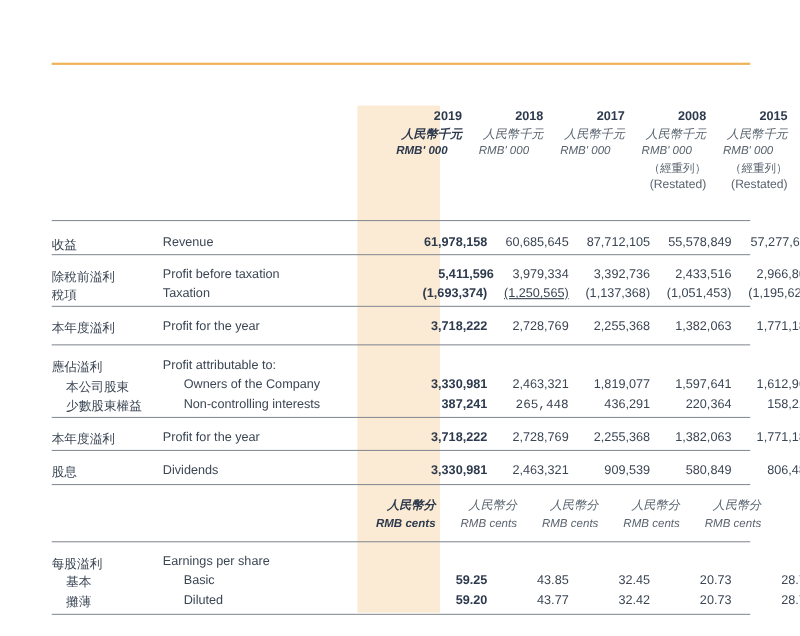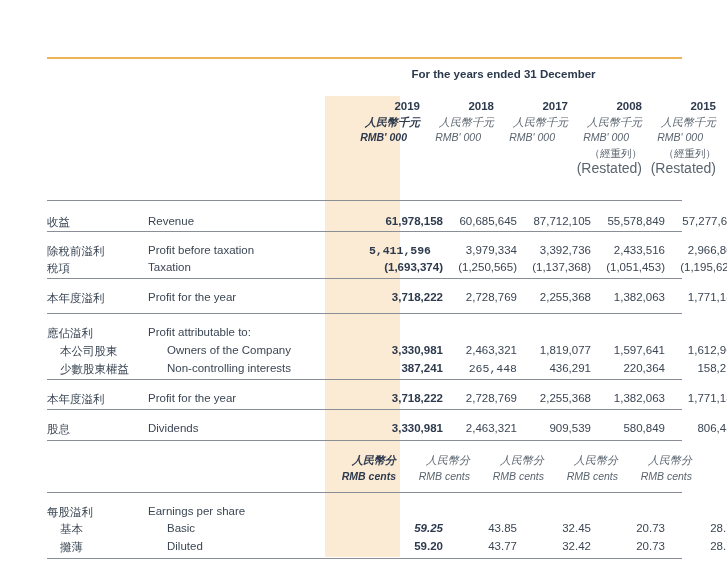--- a/index.html
+++ b/index.html
@@ -126,21 +126,21 @@
     padding-right: 16px;
     display: block;
   }
   .colhead .rest-cn {
     font-size: 10.5px;
     color: #5a646f;
     padding-right: 3px;
     display: block;
   }
   .colhead .rest-en {
-    font-size: 14px;
+    font-size: 11px;
     color: #5a646f;
     padding-right: 3px;
     display: block;
   }
   .colhead.current .yr,
   .colhead.current .unit-cn,
   .colhead.current .unit-en {
     font-weight: bold;
     color: #2d3a4d;
   }
@@ -216,21 +216,20 @@
 </head>
 <body>
 
 <div class="page">
 
   <div class="highlight-band"></div>
 
   <div class="title-rule"></div>
 
   <div class="hdr-span">
-    <div class="hdr-en">For the years ended 31 December</div>
   </div>
 
   <div id="colheads">
       <div class="colhead current" style="left: 325px;">
         <span class="yr">2019</span>
         <span class="unit-cn">人民幣千元</span>
         <span class="unit-en">RMB' 000</span>
       </div>
       <div class="colhead" style="left: 399px;">
         <span class="yr">2018</span>
@@ -276,31 +275,31 @@
         <span class="lbl-en">Revenue</span>
         <span class="v cur" style="left: 325px;">61,978,158</span>
         <span class="v" style="left: 399px;">60,685,645</span>
         <span class="v" style="left: 473px;">87,712,105</span>
         <span class="v" style="left: 547px;">55,578,849</span>
         <span class="v" style="left: 621px;">57,277,611</span>
       </div>
       <div class="row" style="top: 244px;">
         <span class="lbl-cn">除稅前溢利</span>
         <span class="lbl-en">Profit before taxation</span>
-        <span class="v cur" style="left: 313px; font-family: Liberation Mono, monospace;">5,411,596</span>
+        <span class="v cur" style="left: 331px;">5,411,596</span>
         <span class="v" style="left: 399px;">3,979,334</span>
         <span class="v" style="left: 473px;">3,392,736</span>
         <span class="v" style="left: 547px;">2,433,516</span>
         <span class="v" style="left: 621px;">2,966,807</span>
       </div>
       <div class="row" style="top: 261px;">
         <span class="lbl-cn">稅項</span>
         <span class="lbl-en">Taxation</span>
         <span class="v cur" style="left: 325px;">(1,693,374)</span>
-        <span class="v" style="left: 399px;">(1,250,565)</span>
+        <span class="v" style="left: 399px; text-decoration: underline;">(1,250,565)</span>
         <span class="v" style="left: 473px;">(1,137,368)</span>
         <span class="v" style="left: 547px;">(1,051,453)</span>
         <span class="v" style="left: 621px;">(1,195,625)</span>
       </div>
       <div class="row" style="top: 291px;">
         <span class="lbl-cn">本年度溢利</span>
         <span class="lbl-en">Profit for the year</span>
         <span class="v cur" style="left: 325px;">3,718,222</span>
         <span class="v" style="left: 399px;">2,728,769</span>
         <span class="v" style="left: 473px;">2,255,368</span>
@@ -347,21 +346,21 @@
         <span class="v" style="left: 547px;">580,849</span>
         <span class="v" style="left: 621px;">806,485</span>
       </div>
       <div class="row" style="top: 505px;">
         <span class="lbl-cn">每股溢利</span>
         <span class="lbl-en">Earnings per share</span>
       </div>
       <div class="row" style="top: 522px;">
         <span class="lbl-cn ind">基本</span>
         <span class="lbl-en ind">Basic</span>
-        <span class="v cur" style="left: 325px; font-style: italic;">59.25</span>
+        <span class="v cur" style="left: 325px;">59.25</span>
         <span class="v" style="left: 399px;">43.85</span>
         <span class="v" style="left: 473px;">32.45</span>
         <span class="v" style="left: 547px;">20.73</span>
         <span class="v" style="left: 621px;">28.78</span>
       </div>
       <div class="row" style="top: 540px;">
         <span class="lbl-cn ind">攤薄</span>
         <span class="lbl-en ind">Diluted</span>
         <span class="v cur" style="left: 325px;">59.20</span>
         <span class="v" style="left: 399px;">43.77</span>

